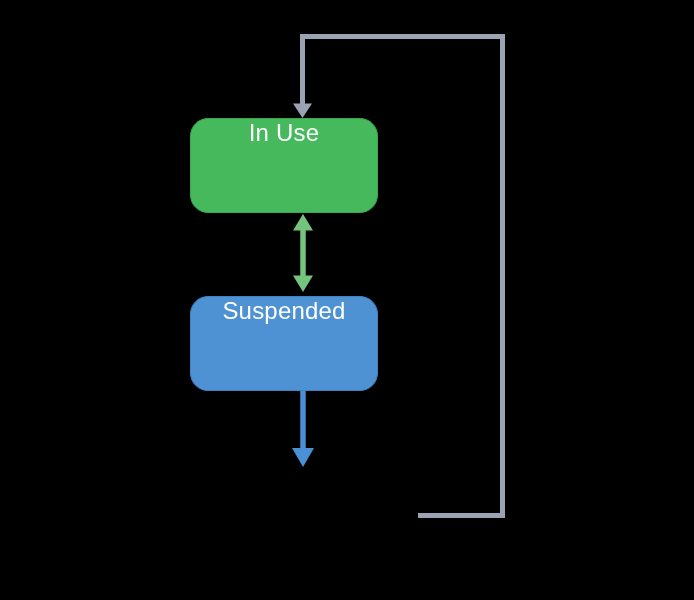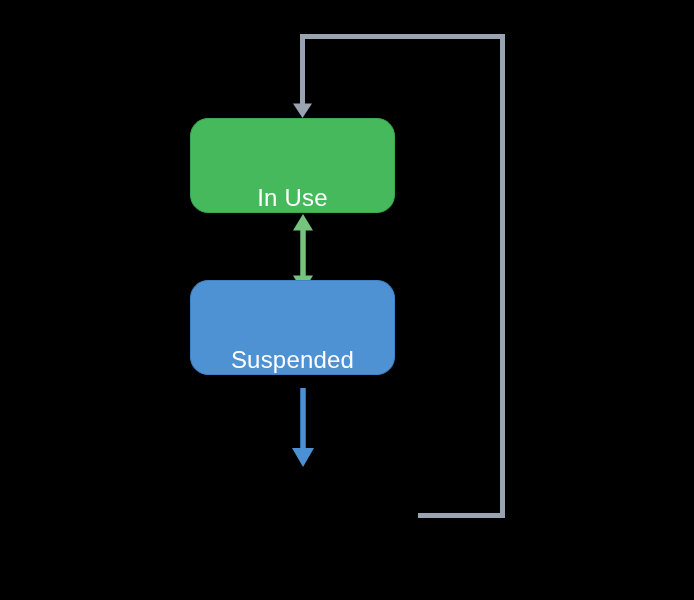--- a/index.html
+++ b/index.html
@@ -45,38 +45,38 @@
   }
   .suspend-head { fill: var(--arrow-suspend-resume); }
   .terminate-stem {
     stroke: var(--arrow-terminate);
     stroke-width: 5.5;
   }
   .terminate-head { fill: var(--arrow-terminate); }
   .state-box {
     position: absolute;
     left: 190px;
-    width: 205px;
+    width: 188px;
     height: 95px;
     border-radius: 18px;
     display: flex;
-    align-items: flex-end;
+    align-items: flex-start;
     justify-content: center;
     color: var(--label-text);
     font-size: 24px;
     font-weight: 500;
     letter-spacing: 0.2px;
   }
   .state-in-use {
     top: 118px;
     background: var(--state-in-use);
     border: 1.5px solid var(--state-in-use-border);
   }
   .state-suspended {
-    top: 280px;
+    top: 296px;
     background: var(--state-suspended);
     border: 1.5px solid var(--state-suspended-border);
   }
   .state-not-running {
     top: 468px;
     background: var(--state-not-running);
     border: 1.5px solid var(--state-not-running-border);
   }
 </style>
 </head>

